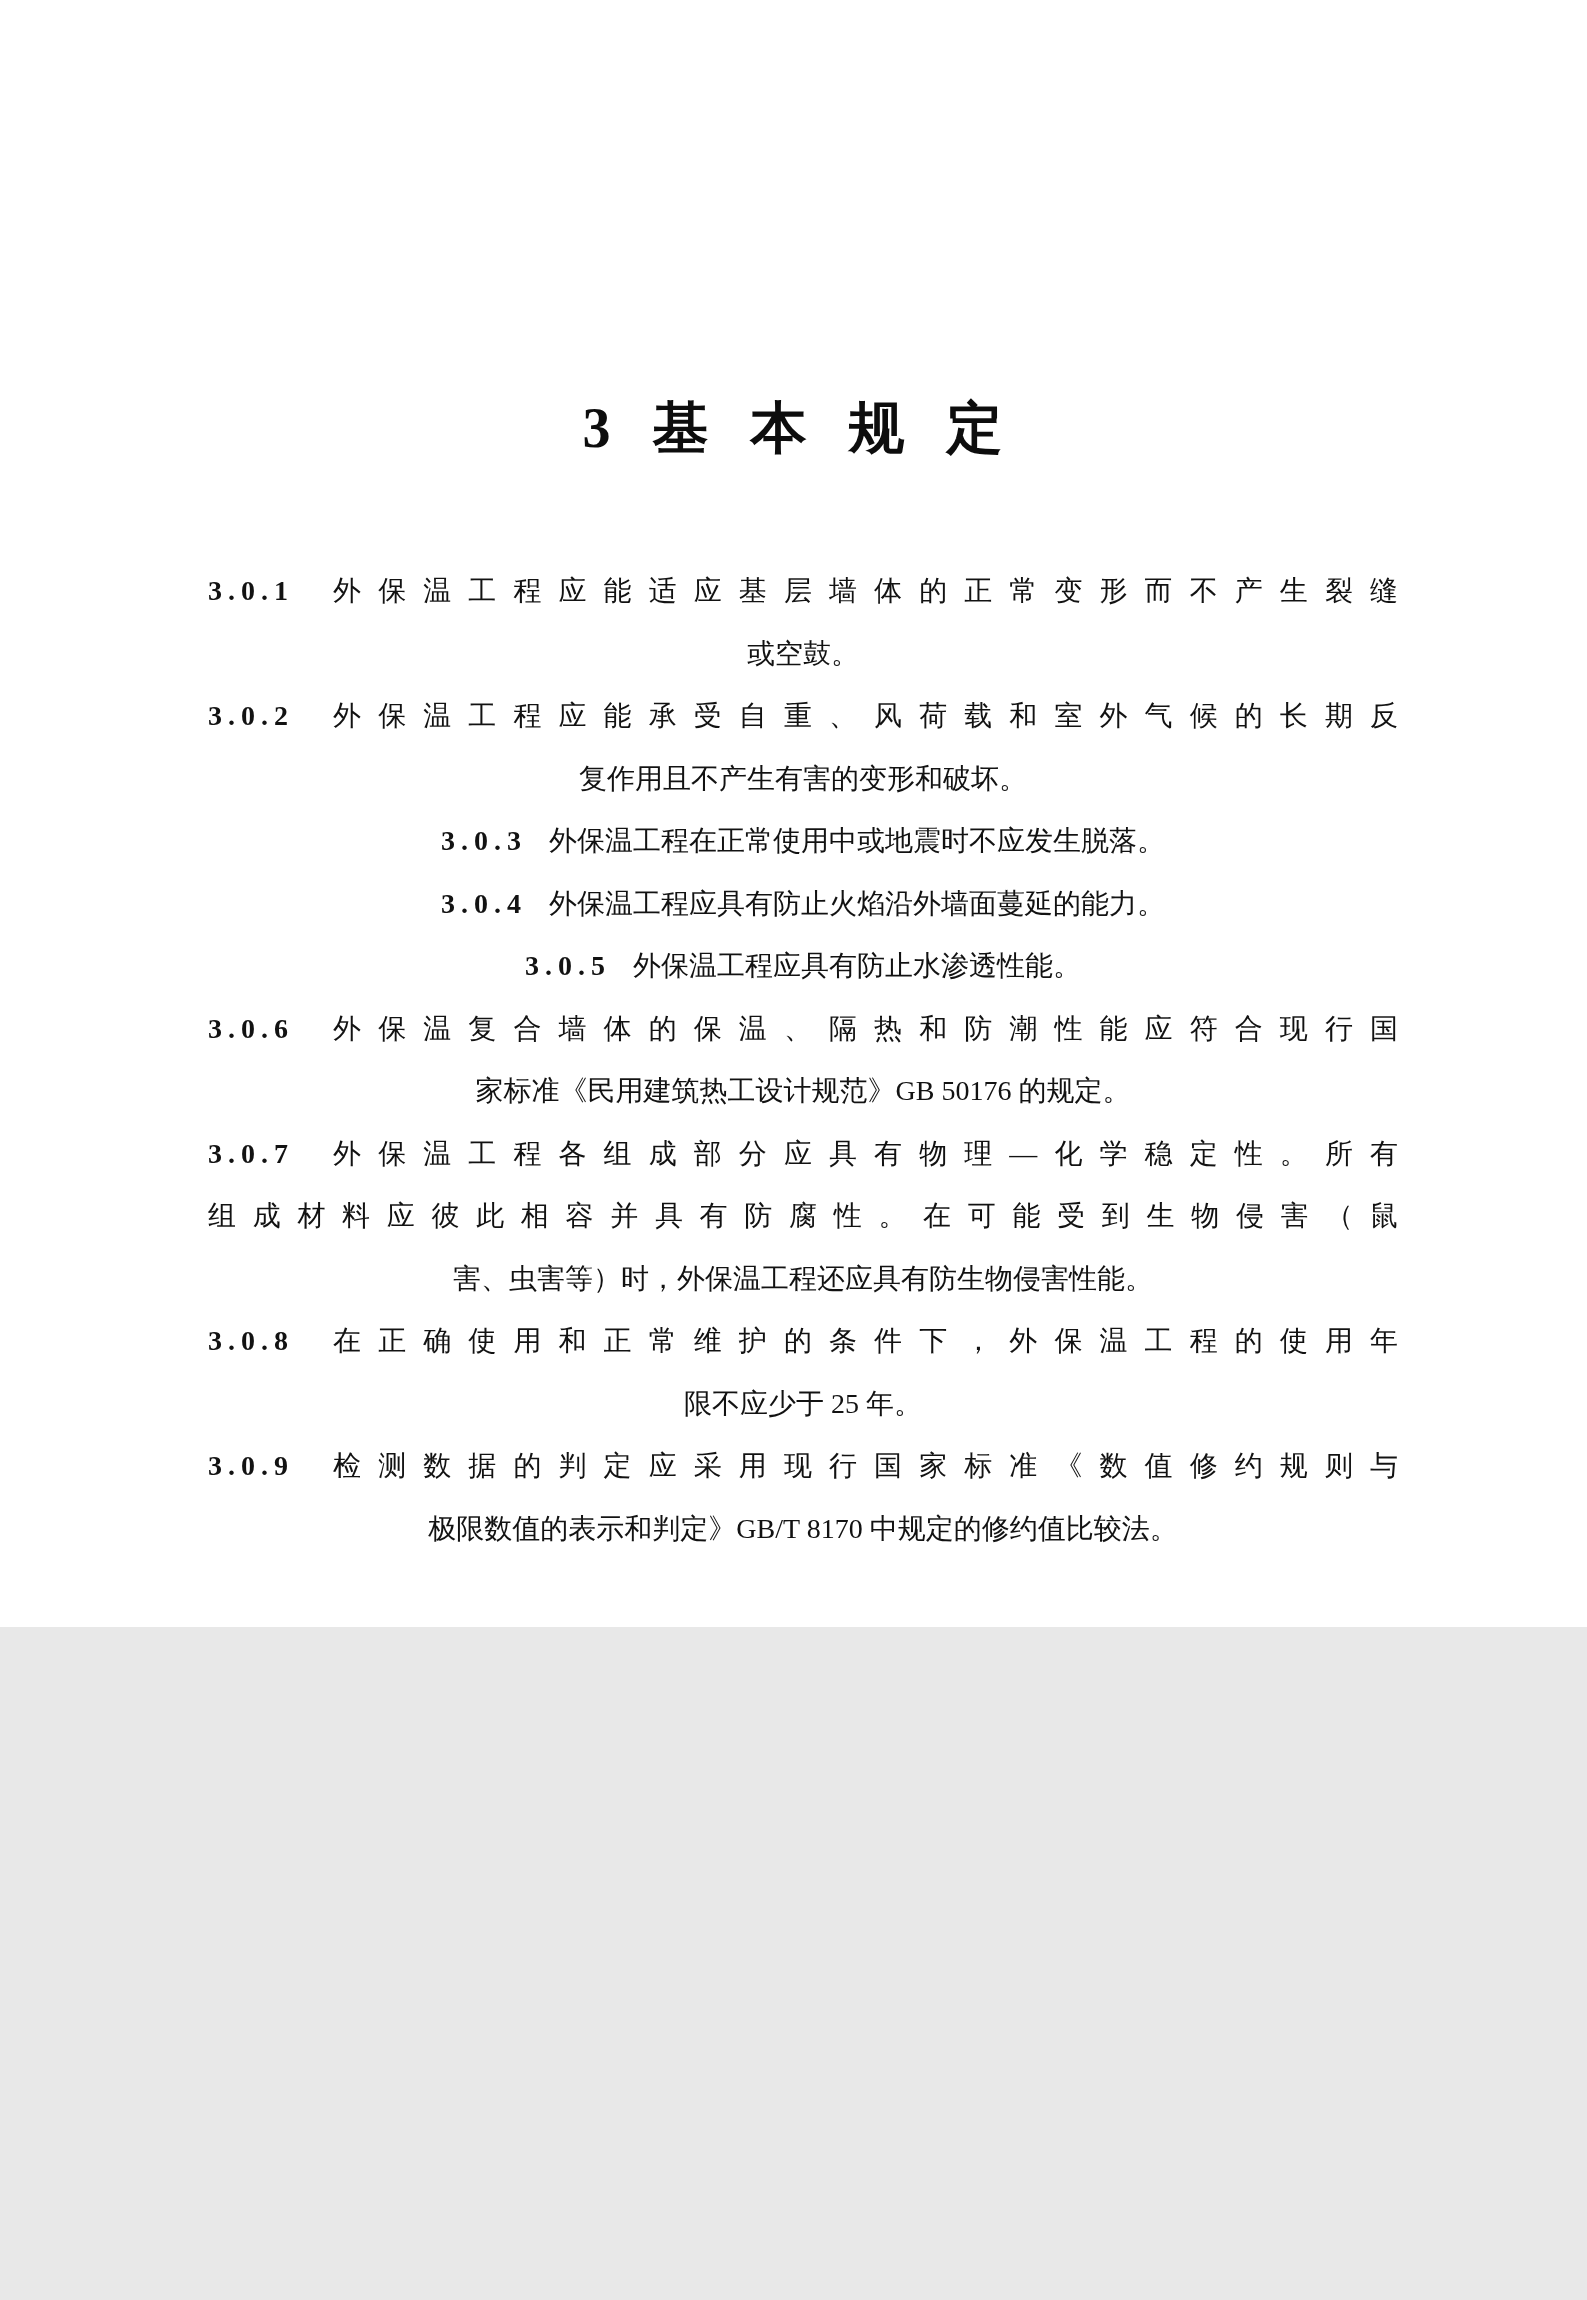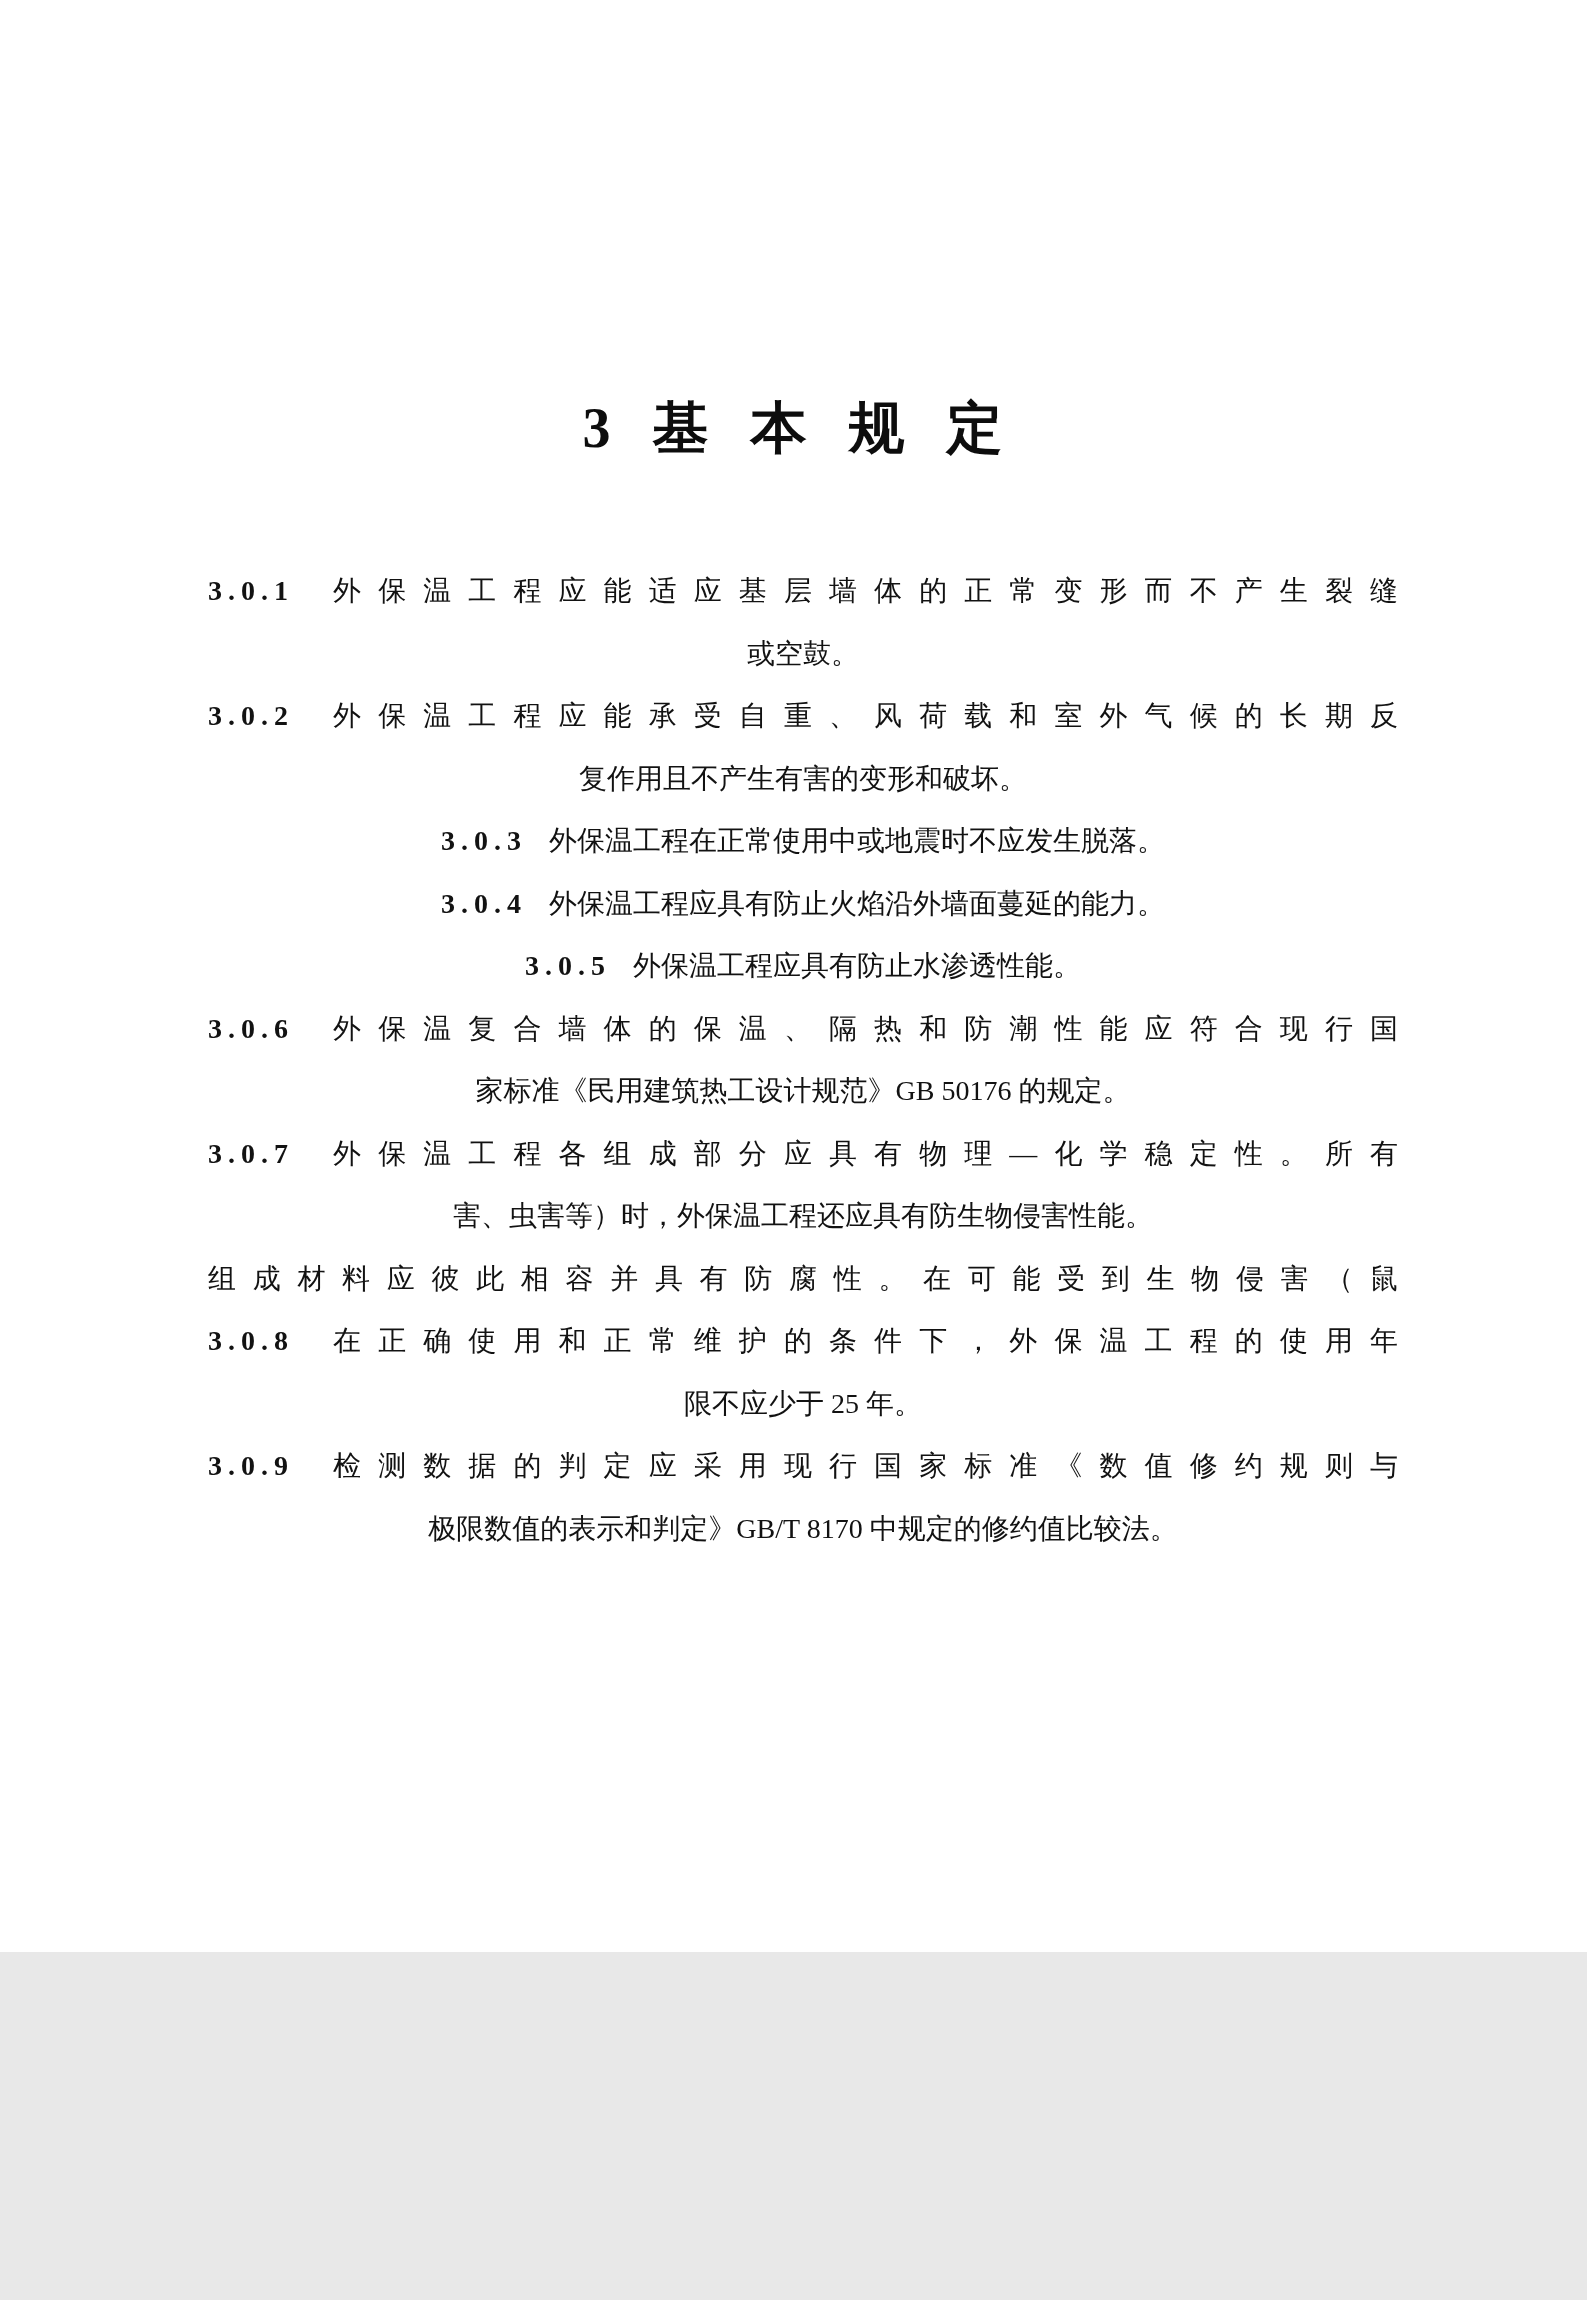--- a/index.html
+++ b/index.html
@@ -1,18 +1,18 @@
 <!DOCTYPE html>
 <html><head>
 <meta charset="utf-8">
 <style>
   html,body { margin:0; padding:0; background:#e8e8e8; }
   .page {
     position:relative;
-    width:1587px; height:1952px;
+    width:1587px; height:1627px;
     margin:0 auto;
     background:#ffffff;
     overflow:hidden;
     font-family:"Liberation Serif","DejaVu Serif",serif;
     color:#111111;
   }
   .title {
     position:absolute;
     left:0; right:0; top:398px;
     margin:0;
@@ -80,22 +80,22 @@
       <div class="line fill"><span class="num">3.0.1</span>外保温工程应能适应基层墙体的正常变形而不产生裂缝</div>
       <div class="line">或空鼓。</div>
       <div class="line fill"><span class="num">3.0.2</span>外保温工程应能承受自重、风荷载和室外气候的长期反</div>
       <div class="line">复作用且不产生有害的变形和破坏。</div>
       <div class="line"><span class="num">3.0.3</span>外保温工程在正常使用中或地震时不应发生脱落。</div>
       <div class="line"><span class="num">3.0.4</span>外保温工程应具有防止火焰沿外墙面蔓延的能力。</div>
       <div class="line"><span class="num">3.0.5</span>外保温工程应具有防止水渗透性能。</div>
       <div class="line fill"><span class="num">3.0.6</span>外保温复合墙体的保温、隔热和防潮性能应符合现行国</div>
       <div class="line">家标准《民用建筑热工设计规范》GB 50176 的规定。</div>
       <div class="line fill"><span class="num">3.0.7</span>外保温工程各组成部分应具有物理—化学稳定性。所有</div>
+      <div class="line fill">组成材料应彼此相容并具有防腐性。在可能受到生物侵害（鼠</div>
       <div class="line">害、虫害等）时，外保温工程还应具有防生物侵害性能。</div>
-      <div class="line fill">组成材料应彼此相容并具有防腐性。在可能受到生物侵害（鼠</div>
       <div class="line fill"><span class="num">3.0.8</span>在正确使用和正常维护的条件下，外保温工程的使用年</div>
       <div class="line">限不应少于 25 年。</div>
       <div class="line fill"><span class="num">3.0.9</span>检测数据的判定应采用现行国家标准《数值修约规则与</div>
       <div class="line">极限数值的表示和判定》GB/T 8170 中规定的修约值比较法。</div>
     </div>
 
   <div class="page-number">5</div>
 
   <div class="watermark">
     <svg class="wechat-icon" width="82" height="72" viewBox="0 0 100 88" xmlns="http://www.w3.org/2000/svg">

